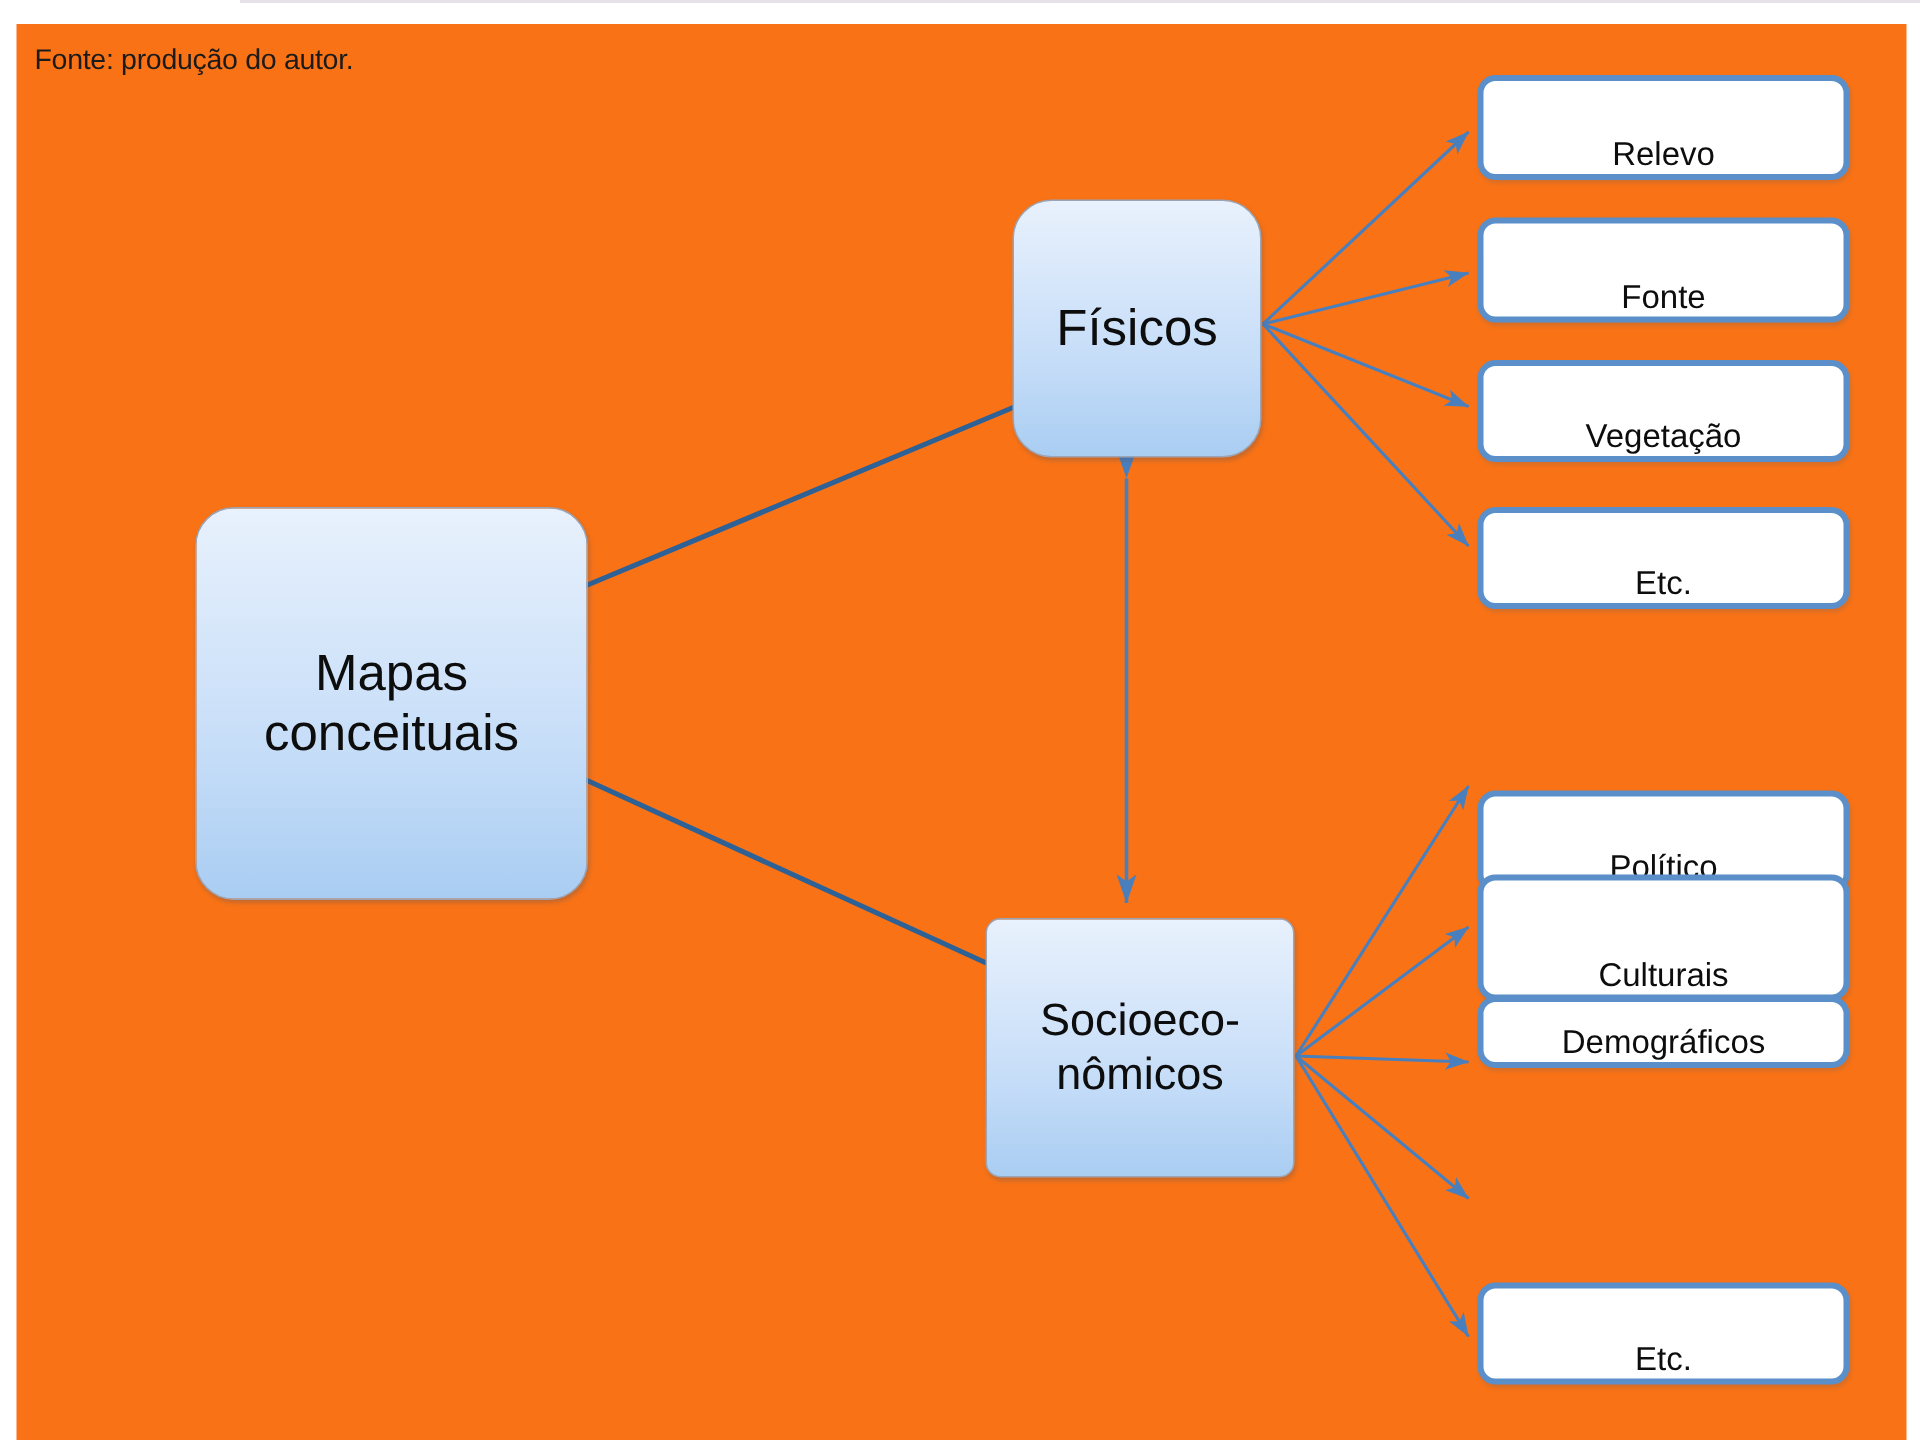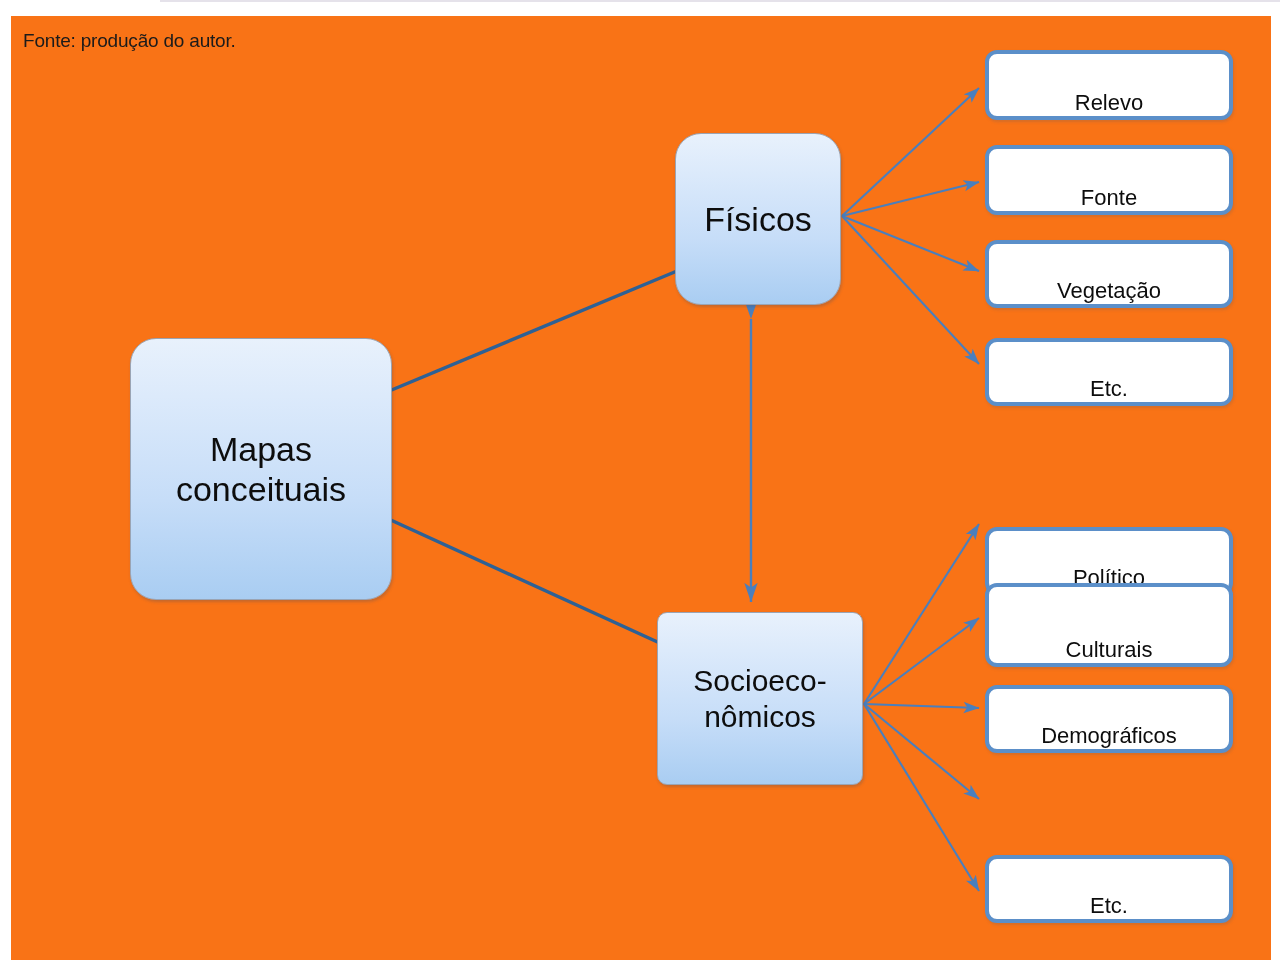--- a/index.html
+++ b/index.html
@@ -121,21 +121,21 @@
   }
 
   
   .leaf { left: 974px; width: 248px; font-size: 22px; }
   #leaf-relevo      { top: 34px;  height: 70px; }
   #leaf-clima       { top: 129px; height: 70px; }
   #leaf-vegetacao   { top: 224px; height: 68px; }
   #leaf-etc-fis     { top: 322px; height: 68px; }
   #leaf-politico    { top: 471px; height: 68px; margin-top: 40px; }
   #leaf-culturais   { top: 567px; height: 84px; }
-  #leaf-demograf    { top: 669px; height: 68px; }
+  #leaf-demograf    { top: 648px; height: 48px; }
   #leaf-economicos  { top: 747px; height: 68px; }
   #leaf-etc-soc     { top: 839px; height: 68px; }
 </style>
 </head>
 <body>
 
 <div id="page">
 
   <div class="top-rule"></div>
 

